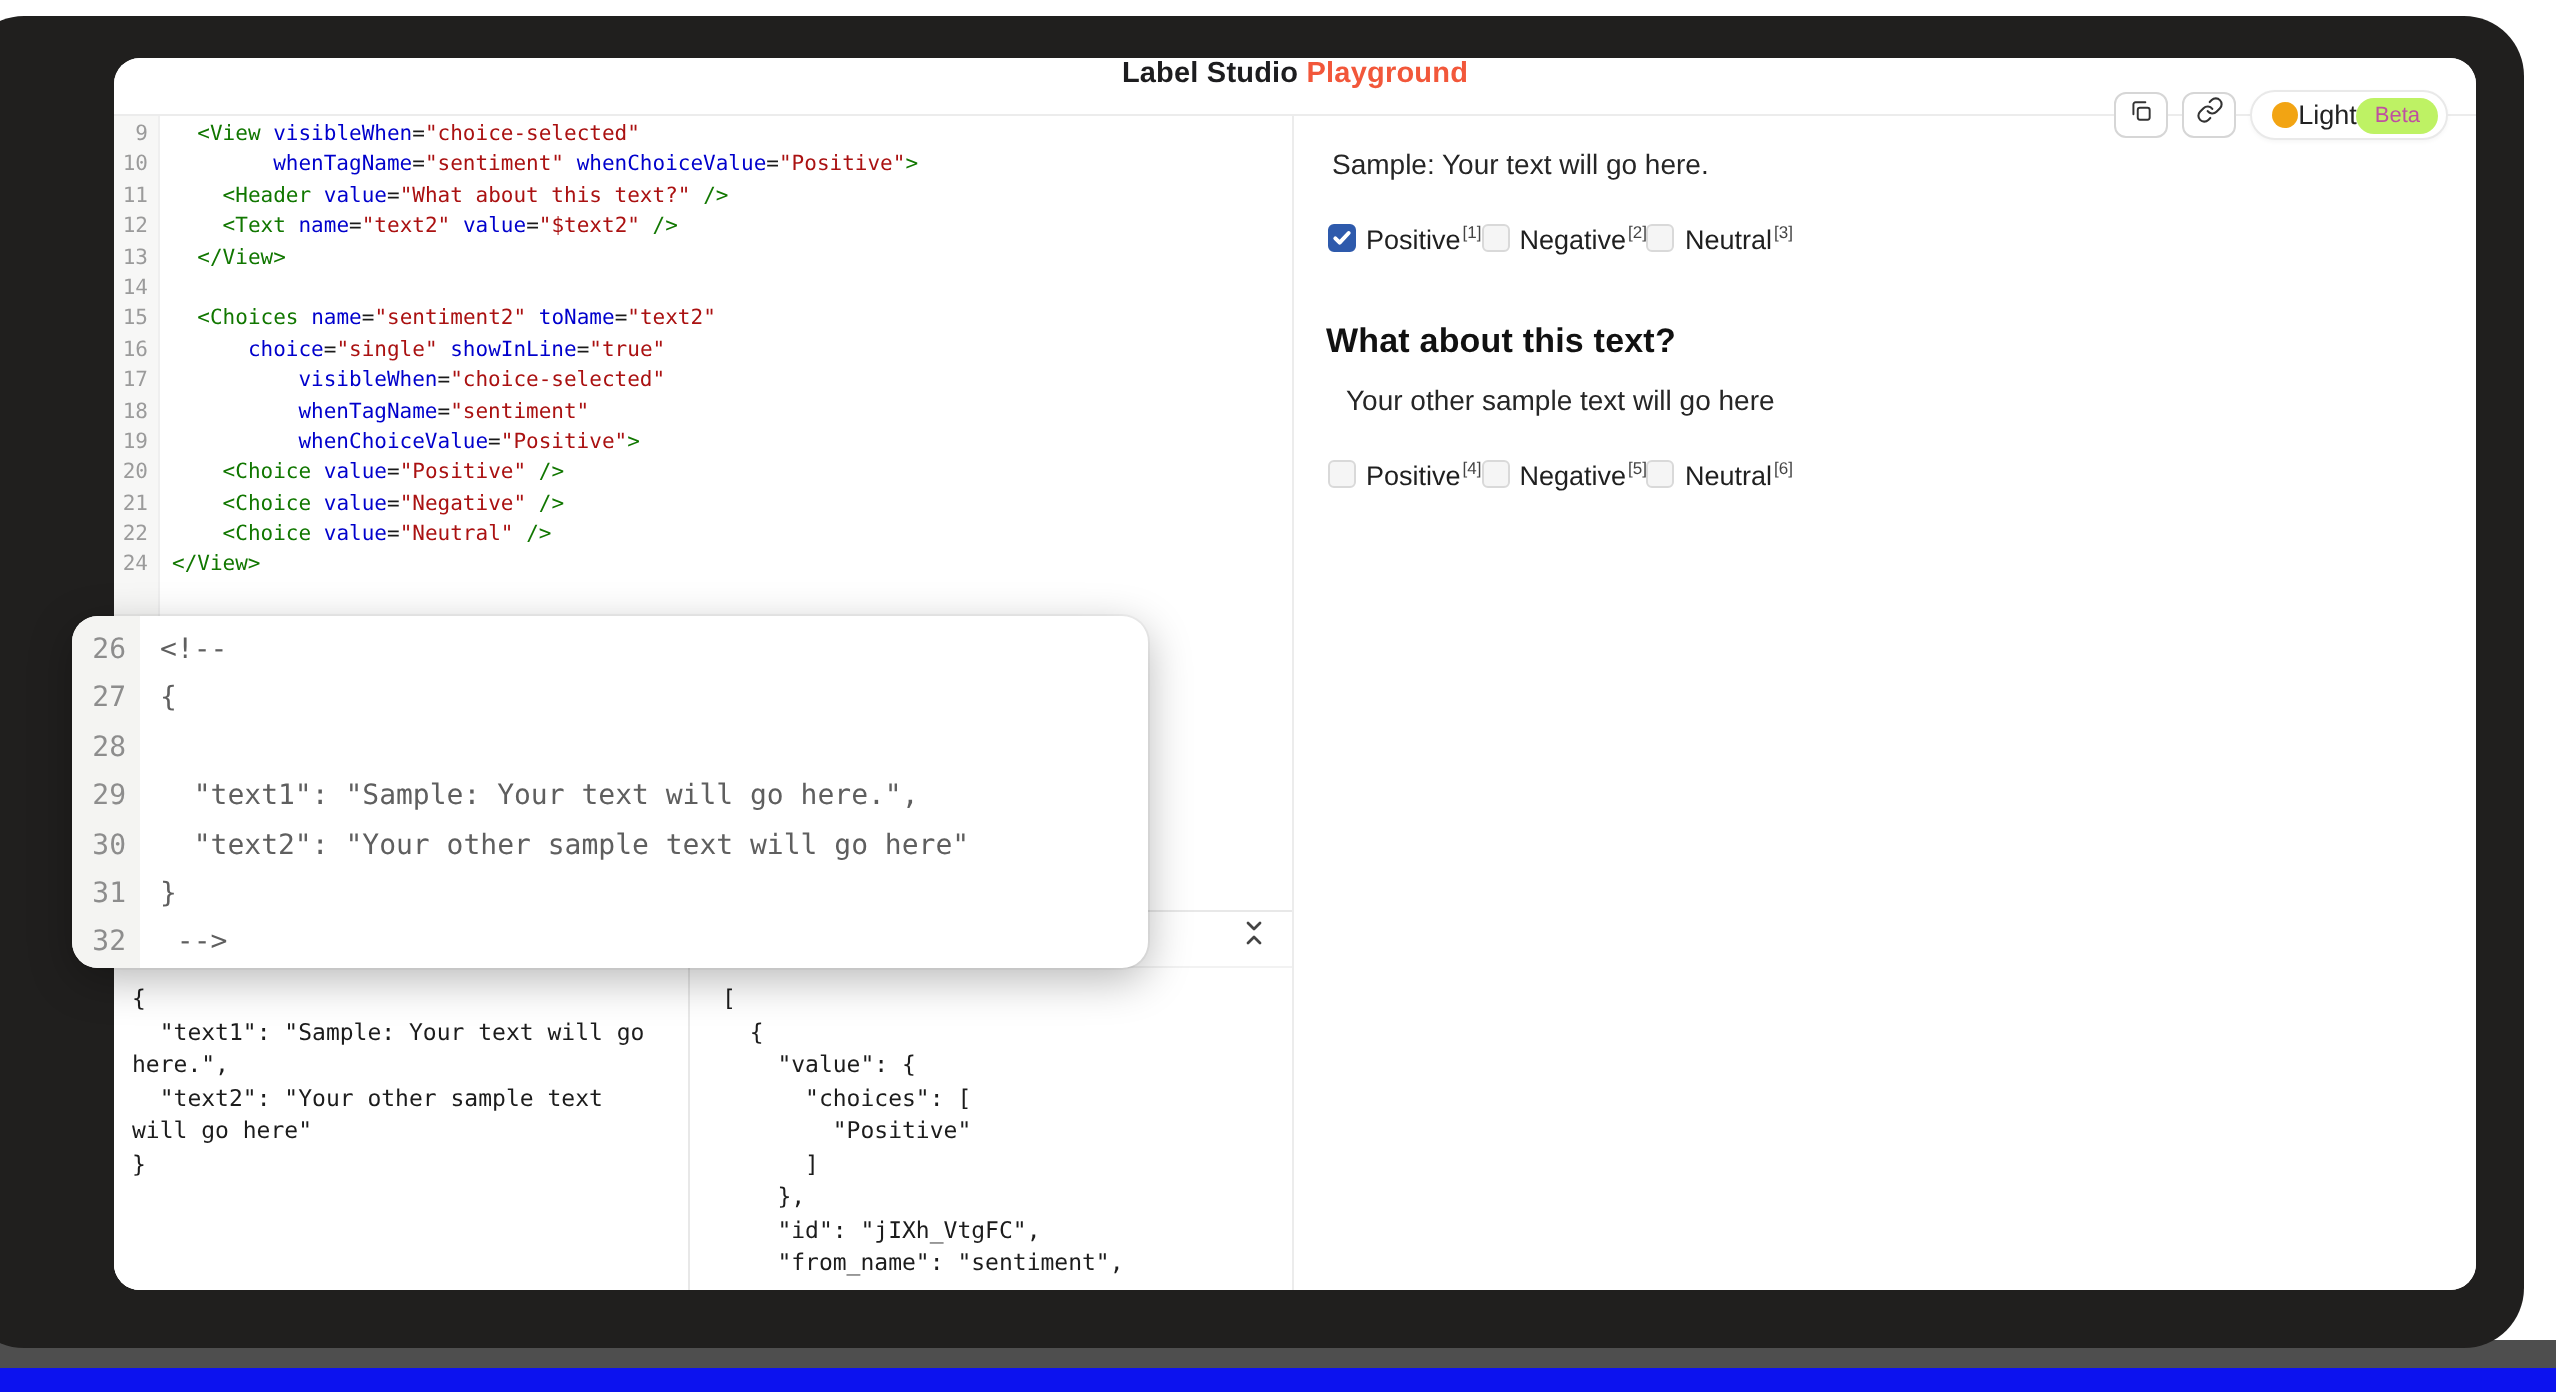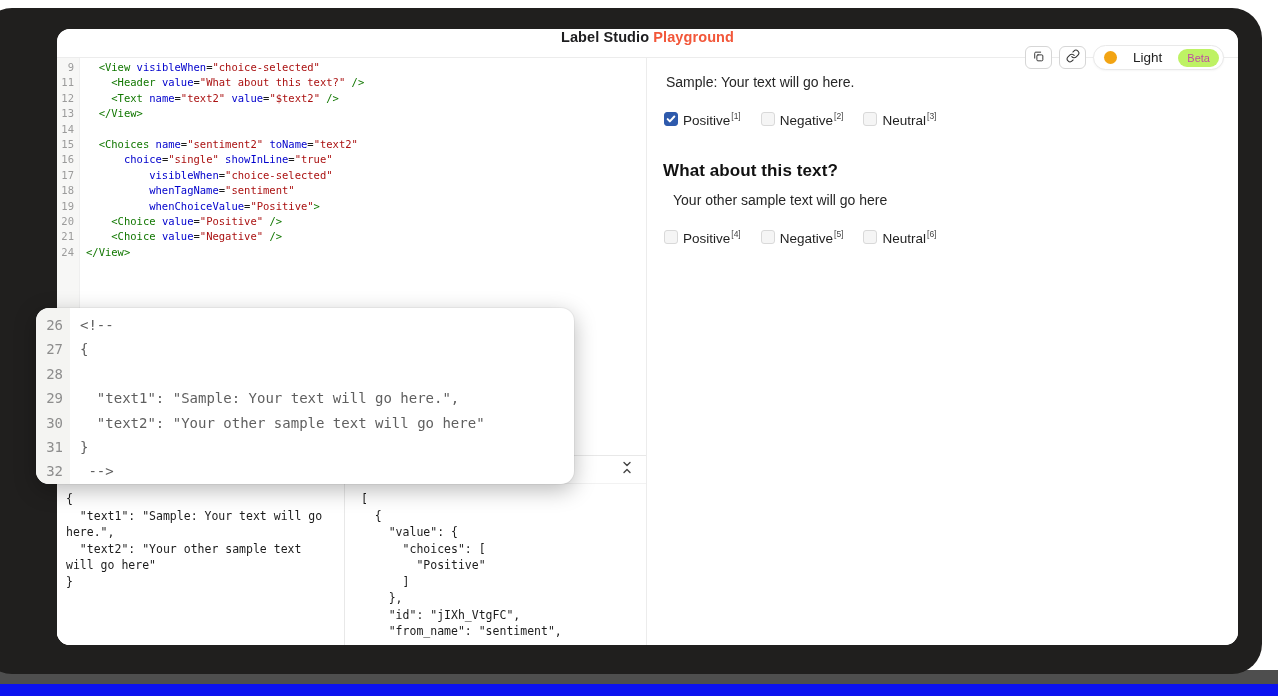--- a/index.html
+++ b/index.html
@@ -31,21 +31,21 @@
   .app-title { font-size:14.5px; font-weight:700; color:#1d1d1f; letter-spacing:.1px; }
   .app-title .accent { color:#f2573a; }
   .header-actions { margin-left:auto; display:flex; align-items:center; gap:7px; }
   .icon-btn {
     width:27px; height:23px; border:1px solid #d6d6d6; border-radius:6px;
     background:#fff; display:flex; align-items:center; justify-content:center; cursor:pointer;
   }
   .icon-btn svg { stroke:#333; fill:none; stroke-width:1.8; stroke-linecap:round; stroke-linejoin:round; }
   .theme-pill {
     height:25px; border:1px solid #e9e9e9; border-radius:14px; background:#fff;
-    display:flex; align-items:center; gap:16px; padding:0 4px 0 10px;
+    display:flex; align-items:center; gap:0; padding:0 4px 0 10px;
     box-shadow:0 1px 2px rgba(0,0,0,.04); cursor:pointer;
   }
   .theme-dot { width:13px; height:13px; border-radius:50%; background:#f2a413; }
   .theme-label { font-size:13.5px; color:#222; }
   .beta-badge {
     font-size:11px; color:#bf4fa1; background:#bef264; border-radius:11px;
     padding:3px 9px; font-weight:400;
   }
 
   
@@ -90,21 +90,21 @@
     box-shadow:0 6px 22px rgba(0,0,0,.28), 0 0 0 1px rgba(0,0,0,.04);
   }
   .mag-gutter-bg { position:absolute; left:0; top:0; width:34px; height:100%; background:#f4f4f2; }
   .mag-lines { position:relative; padding-top:5px; }
   .mag-line { display:flex; height:24.4px; font-size:14px; line-height:24.4px; font-family:"DejaVu Sans Mono", monospace; }
   .mag-line .ln { width:34px; flex:none; text-align:right; padding-right:7px; color:#8d8d8d; }
   .mag-line .ct { padding-left:10px; white-space:pre; color:#5f5f5f; }
 
   
   .pv-text1 { font-size:14px; color:#262626; margin:2px 0 0 3px; }
-  .choice-row { display:flex; align-items:center; gap:20px; margin:21px 0 0 1px; }
+  .choice-row { display:flex; align-items:center; gap:0; margin:21px 0 0 1px; }
   .choice { display:flex; align-items:center; gap:5px; cursor:pointer; }
   .cb {
     width:14px; height:14px; border-radius:3px; flex:none;
     background:#f5f5f5; border:1px solid #d9d9d9;
     display:flex; align-items:center; justify-content:center;
   }
   .cb.checked { background:#2e5aac; border-color:#2e5aac; }
   .cb svg { stroke:#fff; fill:none; stroke-width:2.4; stroke-linecap:round; stroke-linejoin:round; }
   .choice-label { font-size:13.5px; color:#1f1f1f; }
   .choice-label sup { font-size:8.5px; color:#444; margin-left:1px; }
@@ -154,20 +154,24 @@
 
     <div class="editor-pane">
       <div class="code-editor mono">
         <div class="gutter-bg"></div>
         <div class="code-lines" id="code-lines">
             <div class="code-line">
               <span class="ln">9</span>
               <span class="ct"><span class="tk-pln">  </span><span class="tk-tag">&lt;View</span><span class="tk-pln"> </span><span class="tk-attr">visibleWhen</span><span class="tk-pln">=</span><span class="tk-str">"choice-selected"</span></span>
             </div>
             <div class="code-line">
+              <span class="ln">10</span>
+              <span class="ct"><span class="tk-pln">        </span><span class="tk-attr">whenTagName</span><span class="tk-pln">=</span><span class="tk-str">"sentiment"</span><span class="tk-pln"> </span><span class="tk-attr">whenChoiceValue</span><span class="tk-pln">=</span><span class="tk-str">"Positive"</span><span class="tk-tag">&gt;</span></span>
+            </div>
+            <div class="code-line">
               <span class="ln">11</span>
               <span class="ct"><span class="tk-pln">    </span><span class="tk-tag">&lt;Header</span><span class="tk-pln"> </span><span class="tk-attr">value</span><span class="tk-pln">=</span><span class="tk-str">"What about this text?"</span><span class="tk-pln"> </span><span class="tk-tag">/&gt;</span></span>
             </div>
             <div class="code-line">
               <span class="ln">12</span>
               <span class="ct"><span class="tk-pln">    </span><span class="tk-tag">&lt;Text</span><span class="tk-pln"> </span><span class="tk-attr">name</span><span class="tk-pln">=</span><span class="tk-str">"text2"</span><span class="tk-pln"> </span><span class="tk-attr">value</span><span class="tk-pln">=</span><span class="tk-str">"$text2"</span><span class="tk-pln"> </span><span class="tk-tag">/&gt;</span></span>
             </div>
             <div class="code-line">
               <span class="ln">13</span>
               <span class="ct"><span class="tk-pln">  </span><span class="tk-tag">&lt;/View&gt;</span></span>
@@ -196,20 +200,24 @@
               <span class="ln">19</span>
               <span class="ct"><span class="tk-pln">          </span><span class="tk-attr">whenChoiceValue</span><span class="tk-pln">=</span><span class="tk-str">"Positive"</span><span class="tk-tag">&gt;</span></span>
             </div>
             <div class="code-line">
               <span class="ln">20</span>
               <span class="ct"><span class="tk-pln">    </span><span class="tk-tag">&lt;Choice</span><span class="tk-pln"> </span><span class="tk-attr">value</span><span class="tk-pln">=</span><span class="tk-str">"Positive"</span><span class="tk-pln"> </span><span class="tk-tag">/&gt;</span></span>
             </div>
             <div class="code-line">
               <span class="ln">21</span>
               <span class="ct"><span class="tk-pln">    </span><span class="tk-tag">&lt;Choice</span><span class="tk-pln"> </span><span class="tk-attr">value</span><span class="tk-pln">=</span><span class="tk-str">"Negative"</span><span class="tk-pln"> </span><span class="tk-tag">/&gt;</span></span>
+            </div>
+            <div class="code-line">
+              <span class="ln">22</span>
+              <span class="ct"><span class="tk-pln">    </span><span class="tk-tag">&lt;Choice</span><span class="tk-pln"> </span><span class="tk-attr">value</span><span class="tk-pln">=</span><span class="tk-str">"Neutral"</span><span class="tk-pln"> </span><span class="tk-tag">/&gt;</span></span>
             </div>
             <div class="code-line">
               <span class="ln">24</span>
               <span class="ct"><span class="tk-tag">&lt;/View&gt;</span></span>
             </div>
           </div>
       </div>
 
       <div class="bottom-section">
         <div class="bottom-strip">

